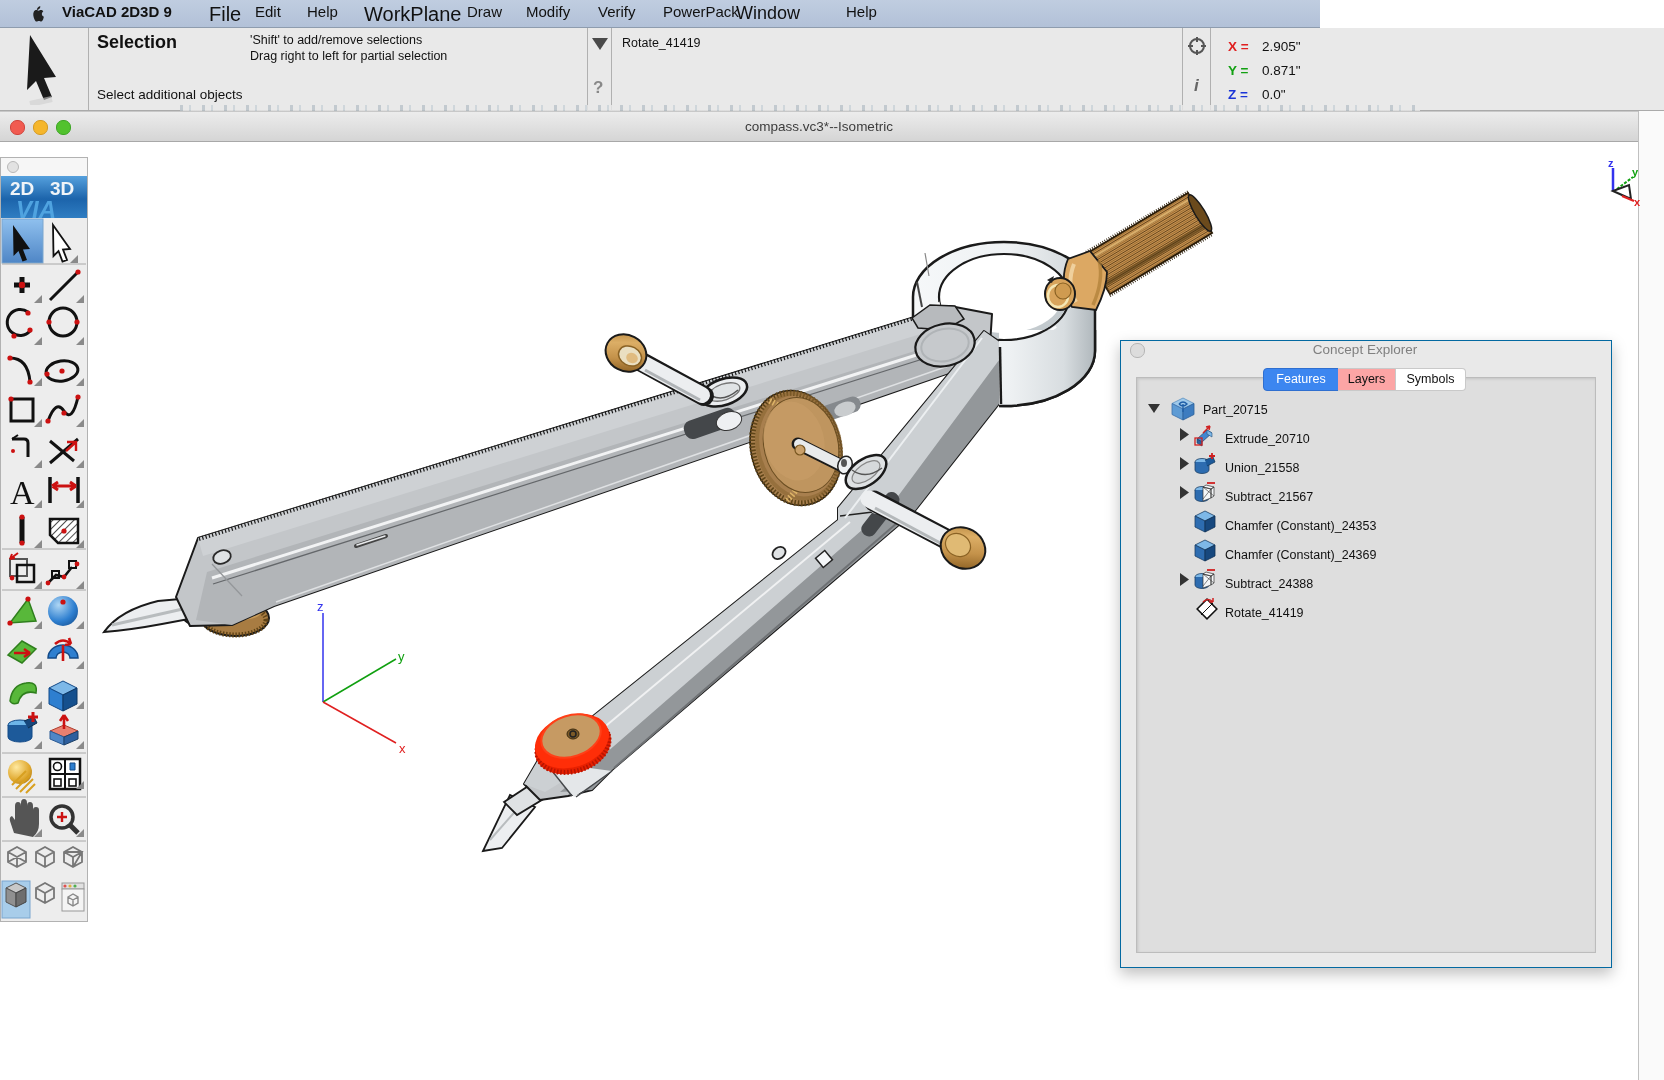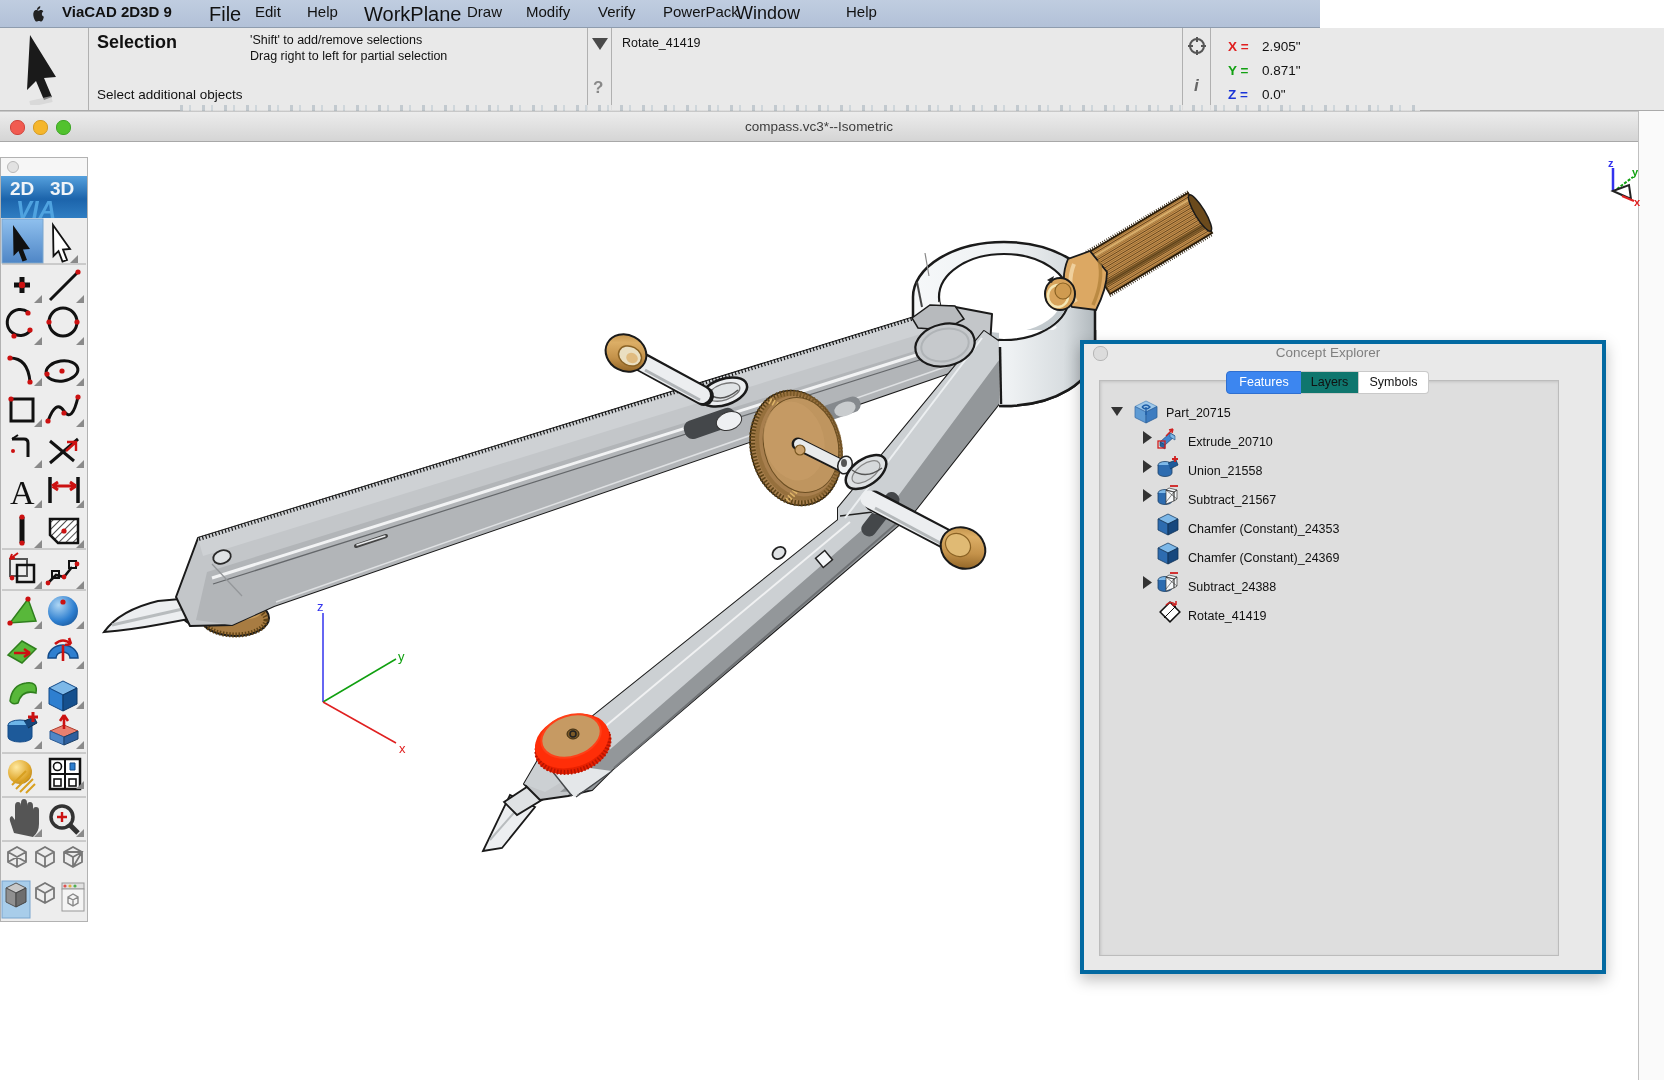--- a/index.html
+++ b/index.html
@@ -404,27 +404,27 @@
 <rect x="62" y="728" width="22" height="6" fill="#e0e0e0" stroke="#999"></rect>
 <circle cx="65" cy="731" r="1.6" fill="#e05050"></circle>
     <circle cx="70" cy="731" r="1.6" fill="#e0b040"></circle>
     <circle cx="75" cy="731" r="1.6" fill="#50b050"></circle>
 <rect x="62" y="734" width="22" height="22" fill="#f4f4f4" stroke="#999"></rect>
 <g stroke="#888" stroke-width="1.4" fill="none">
   <path d="M68 742 l5 -3 5 3 v6 l-5 3 -5 -3 z M68 742 l5 3 5 -3 M73 745 v6"></path>
 </g>
 </svg>
 
-<div id="panel" class="abs" style="left:1080px;top:340px;width:490px;height:626px;background:#e9e9e9;border:4px solid #0369a1;box-shadow:0 6px 14px rgba(0,0,0,0.25);padding-left:28px;">
+<div id="panel" class="abs" style="left:1120px;top:340px;width:490px;height:626px;background:#e9e9e9;border:1px solid #0369a1;box-shadow:0 6px 14px rgba(0,0,0,0.25);">
   <div class="abs" style="left:9px;top:2px;width:13px;height:13px;border-radius:7px;background:#dcdcdc;border:1px solid #b5b5b5;"></div>
   <div class="abs" style="left:0;top:1px;width:488px;text-align:center;font-size:13.5px;color:#808080;">Concept Explorer</div>
   <div class="abs" style="left:15px;top:36px;width:458px;height:574px;background:#dedede;border:1px solid #bcbcbc;box-shadow:inset 1px 1px 3px rgba(0,0,0,0.12);"></div>
 
   <div class="abs" style="left:142px;top:27px;width:74px;height:21px;background:#3c86f0;border:1px solid #2f6fd0;border-radius:4px 0 0 4px;color:#fff;font-size:12.5px;text-align:center;line-height:21px;">Features</div>
-  <div class="abs" style="left:217px;top:27px;width:57px;height:21px;background:#0f766e;border:1px solid #c9c9c9;border-left:none;color:#111;font-size:12.5px;text-align:center;line-height:21px;">Layers</div>
+  <div class="abs" style="left:217px;top:27px;width:57px;height:21px;background:#fca5a5;border:1px solid #c9c9c9;border-left:none;color:#111;font-size:12.5px;text-align:center;line-height:21px;">Layers</div>
   <div class="abs" style="left:275px;top:27px;width:69px;height:21px;background:#fff;border:1px solid #c9c9c9;border-left:none;border-radius:0 4px 4px 0;color:#111;font-size:12.5px;text-align:center;line-height:21px;">Symbols</div>
 
   <svg class="abs" style="left:0;top:0" width="490" height="626" viewBox="0 0 490 626">
 
     <path d="M27 63 l12 0 l-6 9 z" fill="#333"></path>
     <path d="M59 87 l9 6.5 l-9 6.5 z" fill="#333"></path>
     <path d="M59 116 l9 6.5 l-9 6.5 z" fill="#333"></path>
     <path d="M59 145 l9 6.5 l-9 6.5 z" fill="#333"></path>
     <path d="M59 232 l9 6.5 l-9 6.5 z" fill="#333"></path>
 

